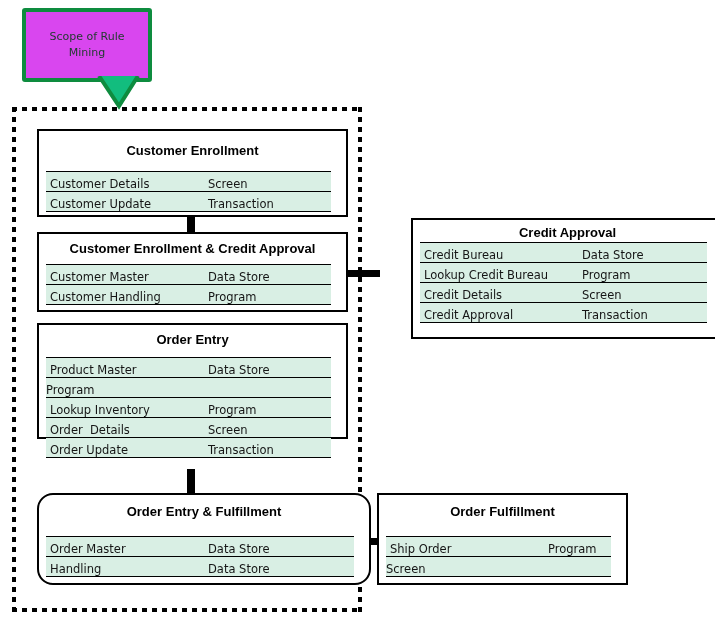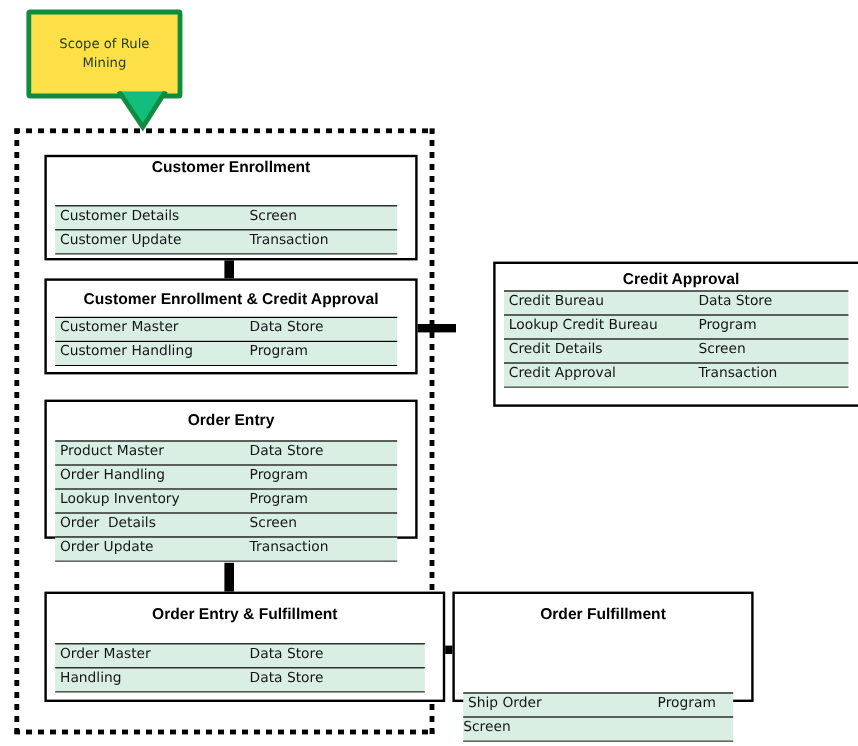--- a/index.html
+++ b/index.html
@@ -4,21 +4,21 @@
 <style>
   html,body { margin:0; padding:0; background:#ffffff; }
   #canvas {
     position:relative; width:715px; height:622px; background:#ffffff;
     font-family:"DejaVu Sans", sans-serif; overflow:hidden;
   }
 
   
   .bubble {
     position:absolute; left:22px; top:8px; width:130px; height:74px;
-    box-sizing:border-box; background:#fde047; border:4px solid #0e8c3f;
+    box-sizing:border-box; background:#d946ef; border:4px solid #0e8c3f;
     border-radius:3px; display:flex; align-items:center; justify-content:center;
     z-index:6;
   }
   .bubble span {
     display:block; width:84px; text-align:center;
     font-size:11px; line-height:16px; color:#1e3b2b; white-space:normal;
   }
   .tail { position:absolute; left:95px; top:76px; z-index:7; }
 
   
@@ -46,39 +46,39 @@
     position:absolute; box-sizing:border-box; background:#ffffff;
     border:2.5px solid #000; z-index:4;
   }
   .panel-title {
     text-align:center;
     font-family:"Liberation Sans", sans-serif;
     font-weight:bold; font-size:13px; color:#000;
   }
   .rows { position:absolute; left:7px; right:15px; border-bottom:1.5px solid #000; }
   .row {
-    display:flex; align-items:flex-start; height:20px; box-sizing:border-box;
+    display:flex; align-items:flex-end; height:20px; box-sizing:border-box;
     background:#d9efe4; border-top:1.5px solid #000;
     font-size:11.5px; color:#151515; white-space:pre;
   }
   .cell.name { width:158px; padding-left:4px; flex:none; }
   .cell.type { flex:1; }
 
   .b1 { left:37px;  top:129px; width:311px; height:88px;  }
-  .b1 .panel-title{ margin-top:0; }  .b1 .rows{ top:40px; }
+  .b1 .panel-title{ margin-top:12px; }  .b1 .rows{ top:40px; }
   .b2 { left:37px;  top:232px; width:311px; height:80px;  }
   .b2 .panel-title{ margin-top:7px; }  .b2 .rows{ top:30px; }
-  .b3 { left:37px;  top:333px; width:311px; height:116px; }
+  .b3 { left:37px;  top:323px; width:311px; height:116px; }
   .b3 .panel-title{ margin-top:7px; }  .b3 .rows{ top:32px; }
-  .b4 { left:37px;  top:493px; width:334px; height:92px;  }
+  .b4 { left:37px;  top:493px; width:334px; height:92px;border-radius:16px;  }
   .b4 .panel-title{ margin-top:9px; }  .b4 .rows{ top:41px; }
   .b5 { left:377px; top:218px; width:313px; height:121px;margin-left:34px; }
   .b5 .panel-title{ margin-top:5px; }  .b5 .rows{ top:22px; }
   .b6 { left:377px; top:493px; width:251px; height:92px;  }
-  .b6 .panel-title{ margin-top:9px; }  .b6 .rows{ top:41px;margin-top:41px; }
+  .b6 .panel-title{ margin-top:9px; }  .b6 .rows{ top:41px; }
 </style>
 </head>
 <body>
 
 <div id="canvas">
 
   <div class="conn conn-v1"></div>
   <div class="conn conn-v2"></div>
   <div class="conn conn-h1"></div>
   <div class="conn conn-h2"></div>
@@ -125,21 +125,20 @@
   <div class="panel b3">
     <div class="panel-title">Order Entry</div>
     <div class="rows">
 
         <div class="row">
           <span class="cell name">Product Master</span>
           <span class="cell type">Data Store</span>
         </div>
 
         <div class="row">
-          <span class="cell name">Order Handling</span>
           <span class="cell type">Program</span>
         </div>
 
         <div class="row">
           <span class="cell name">Lookup Inventory</span>
           <span class="cell type">Program</span>
         </div>
 
         <div class="row">
           <span class="cell name">Order  Details</span>

